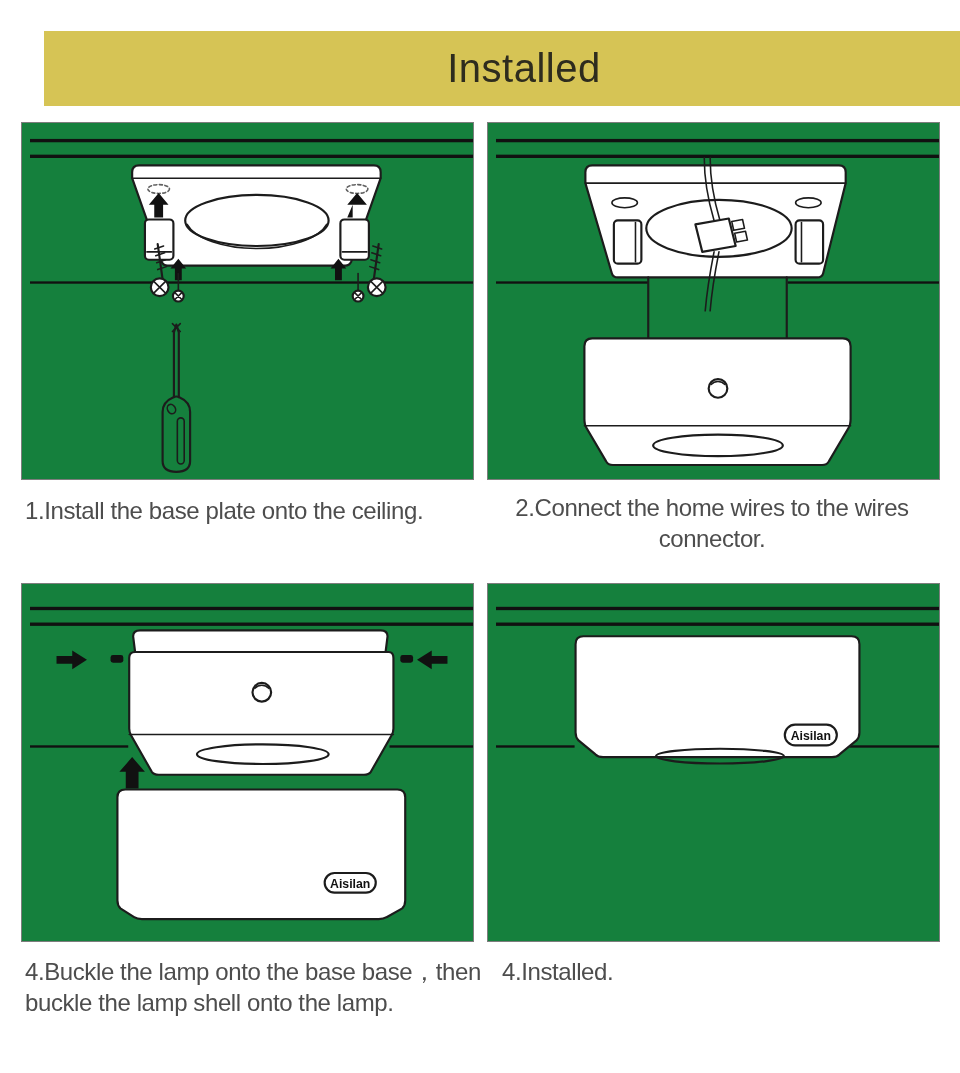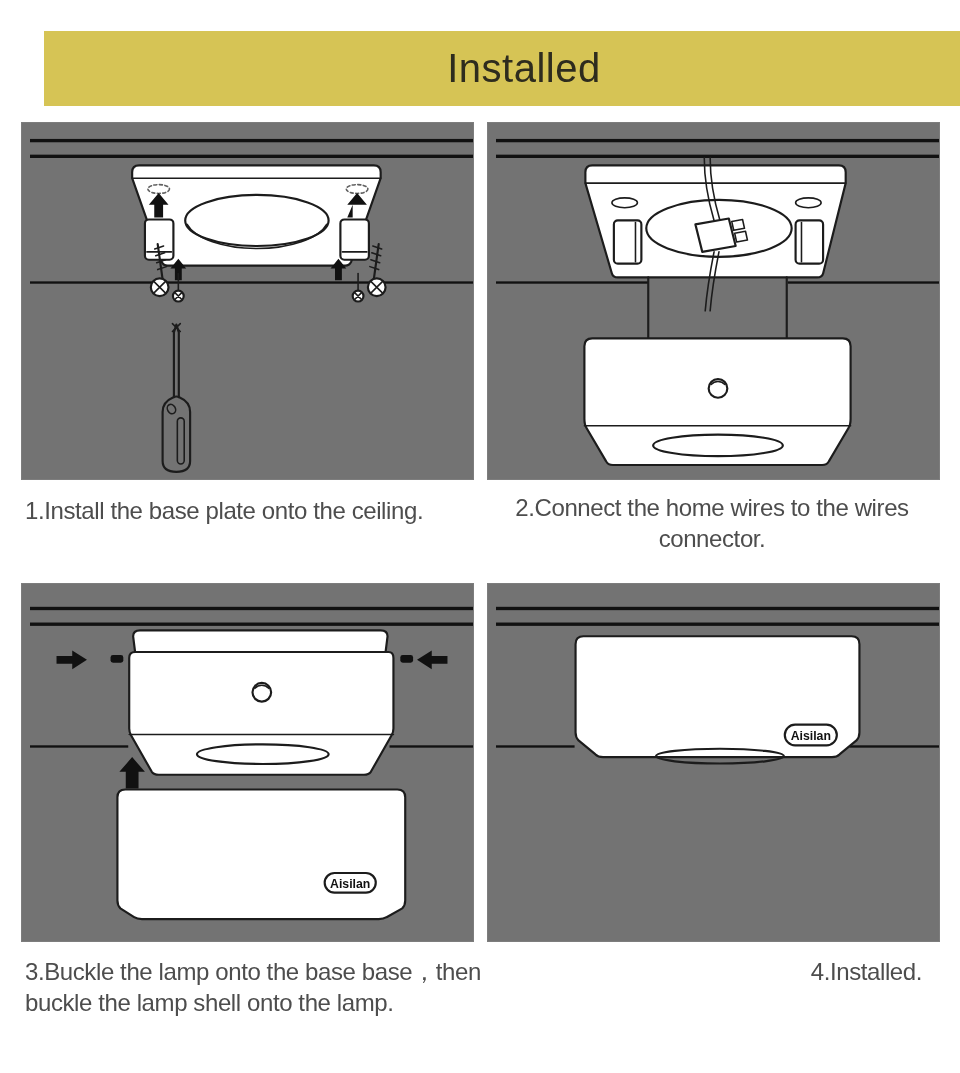--- a/index.html
+++ b/index.html
@@ -1,32 +1,32 @@
 <!DOCTYPE html>
 <html><head>
 <meta charset="utf-8">
 <style>
   html,body{margin:0;padding:0;background:#ffffff;}
   .page{position:relative;width:960px;height:1073px;background:#ffffff;overflow:hidden;
         font-family:"Liberation Sans",sans-serif;}
   .banner{position:absolute;left:0;top:31px;width:960px;height:75px;background:#d6c455;
           display:flex;align-items:center;justify-content:center;margin-left:44px;}
   .banner-title{font-size:40px;font-weight:300;color:#2e2c1e;letter-spacing:0.5px;}
-  .panel{position:absolute;background:#737373;border:1px solid #7d7d7d;box-sizing:border-box;padding-left:8px;}
+  .panel{position:absolute;background:#15803d;border:1px solid #7d7d7d;box-sizing:border-box;padding-left:8px;}
   .p1{left:21px;top:122px;width:453px;height:358px;}
   .p2{left:487px;top:122px;width:453px;height:358px;}
   .p3{left:21px;top:583px;width:453px;height:359px;}
   .p4{left:487px;top:583px;width:453px;height:359px;}
   .panel svg{display:block;width:100%;height:100%;}
   .caption{position:absolute;color:#4d4d4d;font-size:24px;line-height:31px;
            letter-spacing:-0.4px;font-weight:400;}
   .c1{left:25px;top:495px;width:462px;}
   .c2{left:489px;top:492px;width:446px;text-align:center;}
   .c3{left:25px;top:956px;width:456px;}
-  .c4{left:476px;top:956px;width:446px;text-align:right;}
+  .c4{left:502px;top:956px;width:446px;}
   .stroke{fill:none;stroke:#1c1c1c;stroke-width:2.2;stroke-linejoin:round;stroke-linecap:round;}
   .thin{stroke-width:1.6;}
   .fillw{fill:#ffffff;}
   .solid{fill:#111111;stroke:none;}
   .badge-text{font-family:"Liberation Sans",sans-serif;font-weight:bold;font-size:12.5px;fill:#111;}
 </style>
 </head>
 <body>
 
 <div class="page">
@@ -186,16 +186,16 @@
       <ellipse class="stroke" cx="228" cy="172" rx="65" ry="7.5"></ellipse>
       <g>
         <rect class="stroke fillw" x="294" y="140" width="53" height="21" rx="10.5" stroke-width="2.4"></rect>
         <text class="badge-text" x="320.5" y="155.5" text-anchor="middle">Aisilan</text>
       </g>
     </svg>
   </figure>
 
   <div class="caption c1">1.Install the base plate onto the ceiling.</div>
   <div class="caption c2">2.Connect the home wires to the wires connector.</div>
-  <div class="caption c3">3.Buckle the lamp onto the base base，then buckle the lamp shell onto the lamp.</div>
+  <div class="caption c3">4.Buckle the lamp onto the base base，then buckle the lamp shell onto the lamp.</div>
   <div class="caption c4">4.Installed.</div>
 
 </div>
 
 </body></html>

